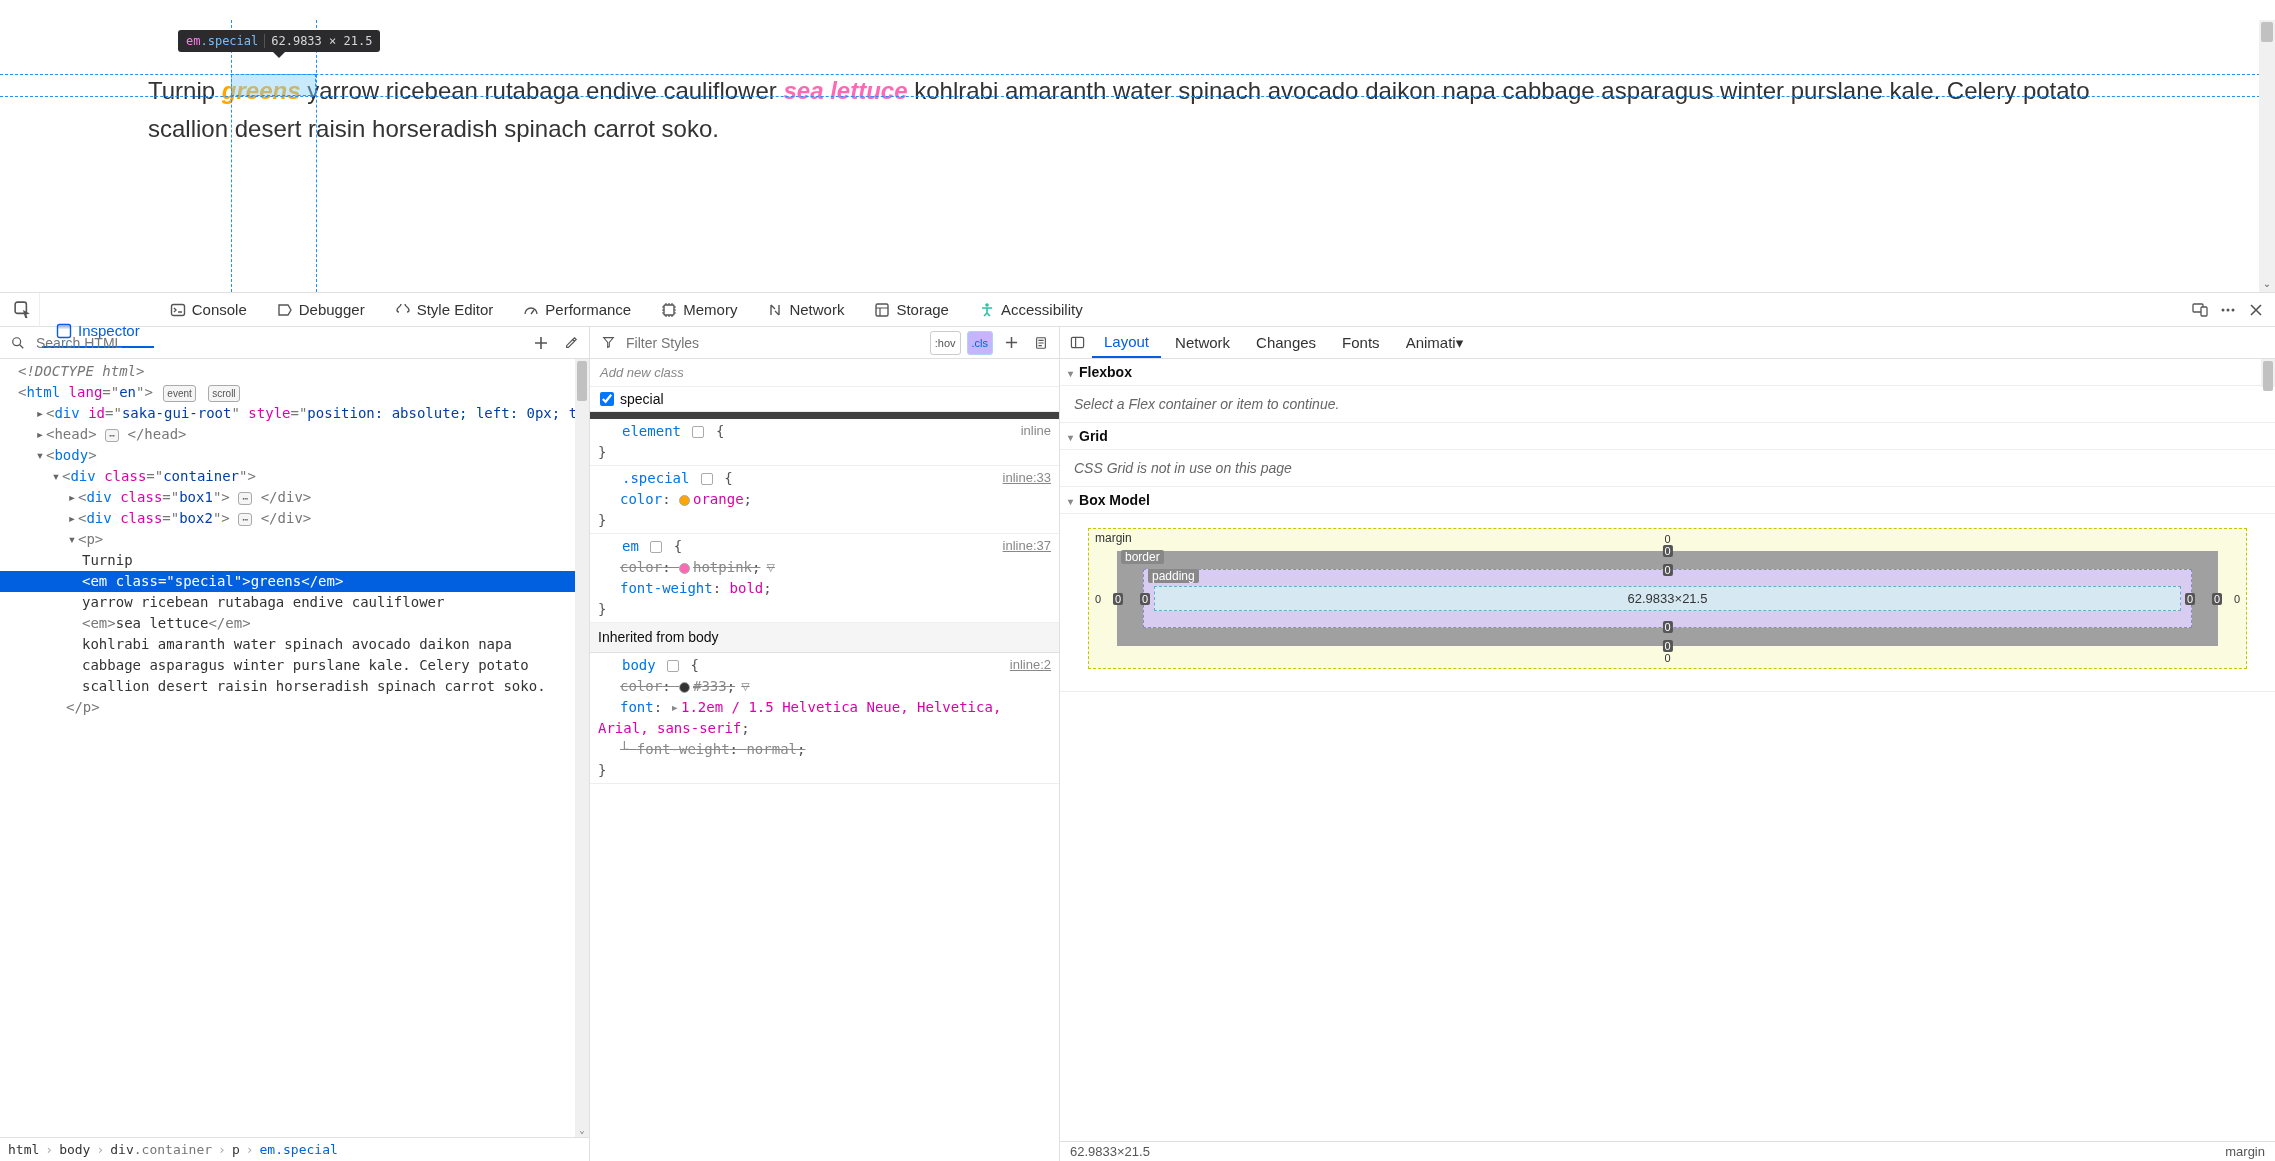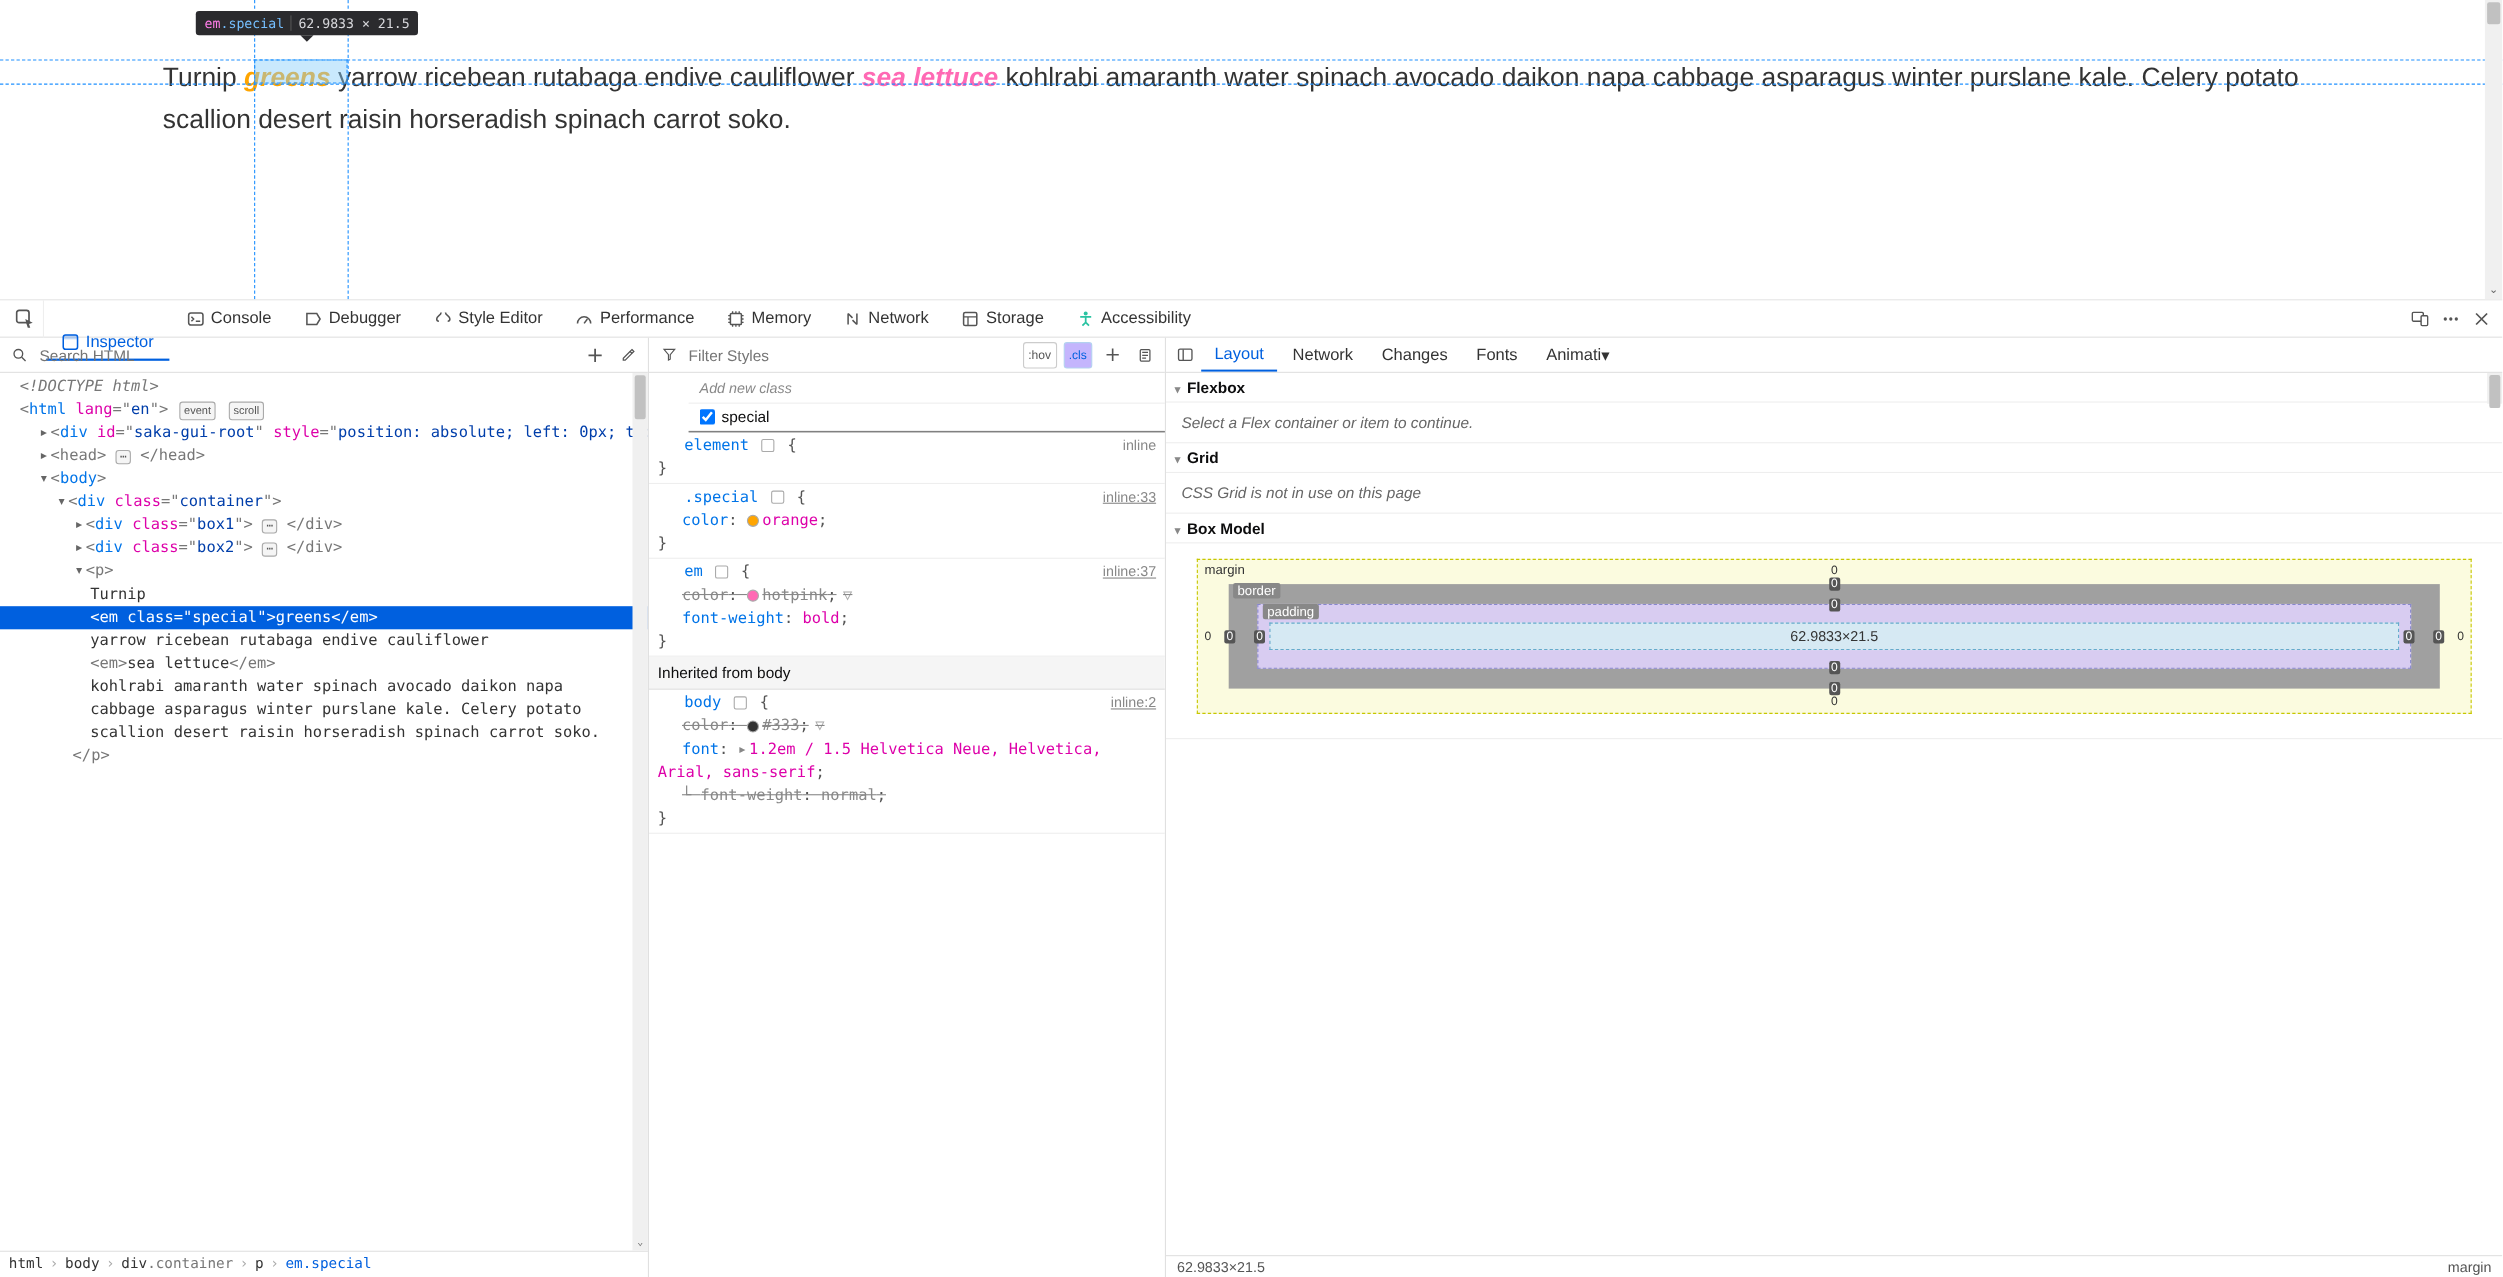--- a/index.html
+++ b/index.html
@@ -1,19 +1,19 @@
 <!DOCTYPE html>
 <html><head>
 <meta charset="utf-8">
 <style>
 * { box-sizing: border-box; margin: 0; padding: 0; }
 body { font-family: -apple-system, BlinkMacSystemFont, "Segoe UI", Arial, sans-serif; font-size: 13px; color: #0c0c0d; background: #fff; height: 100vh; display: flex; flex-direction: column; overflow: hidden; }
 
 
-.page-viewport { flex: 0 0 272px; position: relative; background: #fff; overflow: hidden; }
+.page-viewport { flex: 0 0 272px; position: relative; background: #fff; overflow: hidden; margin-top: 20px; }
 .page-content { padding: 52px 148px 0 148px; font-family: "Helvetica Neue", Helvetica, Arial, sans-serif; font-size: 24px; line-height: 1.6; color: #333; }
 .page-content em { font-style: italic; font-weight: bold; color: hotpink; }
 .page-content em.special { color: orange; }
 
 
 .highlight-box { position: absolute; background: rgba(135,206,250,0.45); border: 1px dashed #1e90ff; pointer-events: none; }
 .ruler-h { position: absolute; left: 0; right: 0; border-top: 1px dashed #1e90ff; pointer-events: none; }
 .ruler-v { position: absolute; top: 0; bottom: 0; border-left: 1px dashed #1e90ff; pointer-events: none; }
 
 
@@ -81,21 +81,21 @@
 .markup-scroll-arrow { position:absolute; right:0; bottom:0; width:14px; height:14px; color:#666; font-size:9px; text-align:center; line-height:14px; }
 
 
 .breadcrumbs { height:24px; border-top:1px solid #e0e0e0; display:flex; align-items:center; padding:0 8px; font-family: monospace; font-size:13px; gap:6px; overflow:hidden; }
 .breadcrumbs .crumb { color:#333; white-space:nowrap; }
 .breadcrumbs .crumb .bc-class { color:#777; }
 .breadcrumbs .crumb.sel { color:#0060df; }
 .breadcrumbs .sep { color:#aaa; }
 
 
-.cls-panel { border-bottom:1px solid #404040;margin-left:36px; }
+.cls-panel { border-bottom:7px solid #404040; }
 .cls-add { padding:6px 10px; color:#888; font-style:italic; border-bottom:1px solid #eee; }
 .cls-item { padding:4px 10px; display:flex; align-items:center; gap:6px; border-bottom:1px solid #eee; font-size:14px; }
 .cls-item input[type=checkbox] { width:14px; height:14px; }
 .rules { flex:1; overflow:auto; font-family: Menlo, Consolas, monospace; font-size:14px; line-height:1.5; }
 .rule { padding:2px 8px; border-bottom:1px solid #eee; position:relative; }
 .rule .sel { color:#0074e8;margin-left:24px; }
 .rule .brace { color:#555; }
 .rule .prop { color:#0074e8; padding-left:22px; }
 .rule .val { color:#dd00a9; }
 .rule .strike { text-decoration:line-through; color:#888; }

